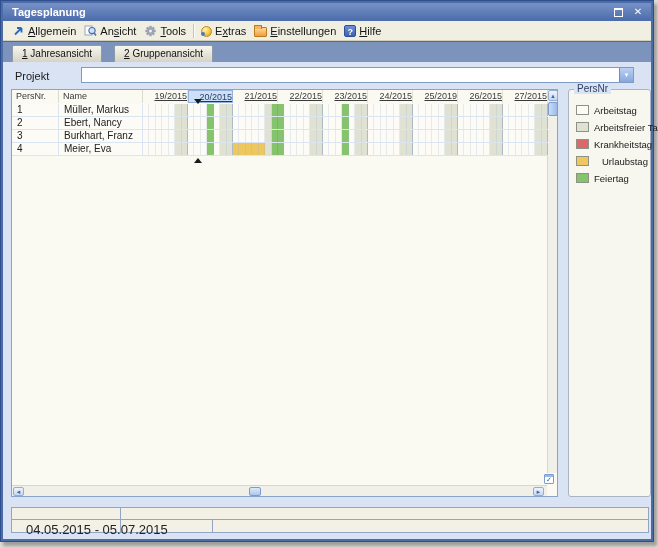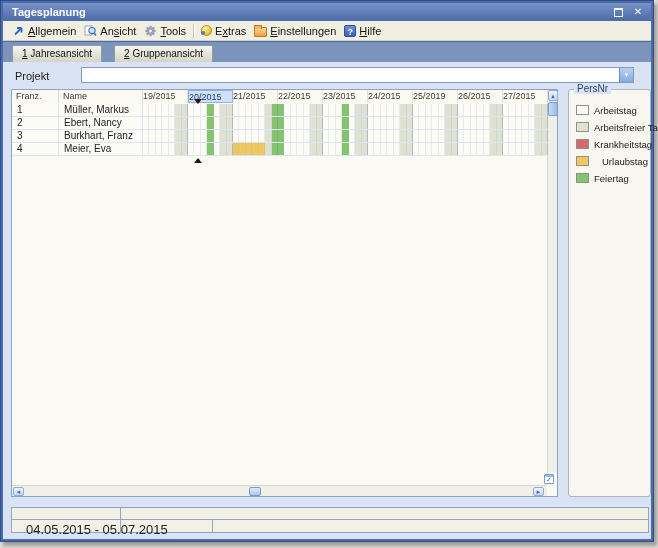--- a/index.html
+++ b/index.html
@@ -25,21 +25,21 @@
   .winbtns{position:absolute;right:6px;top:2px;display:flex;gap:6px;align-items:center;height:14px;}
   .winbtn{width:14px;height:12px;display:flex;align-items:center;justify-content:center;cursor:default;}
   .restore-glyph{width:7px;height:6px;border:1px solid #fff;border-top-width:2px;background:transparent;display:block;}
   .close-glyph{color:#fff;font-size:10px;font-weight:bold;line-height:10px;}
   
   .menubar{
     position:absolute;left:2px;top:20px;right:2px;height:20px;
     background:#f1efe2;border-bottom:1px solid #d2cfbd;
     display:flex;align-items:center;padding-left:7px;box-sizing:border-box;
   }
-  .menuitem{display:flex;align-items:center;gap:3px;font-size:11px;color:#151515;padding:1px 6px 1px 2px;cursor:default;}
+  .menuitem{display:flex;align-items:flex-end;gap:3px;font-size:11px;color:#151515;padding:1px 6px 1px 2px;cursor:default;}
   .msep{width:1px;height:14px;background:#c6c3b0;border-right:1px solid #fcfbf4;margin:0 4px 0 1px;}
   .ic{display:inline-block;vertical-align:middle;}
   .ic-sphere{width:11px;height:11px;border-radius:50%;
     background:radial-gradient(circle at 35% 30%,#fff4b4,#f5c841 55%,#d8a01e);
     border:1px solid #c08a18;box-sizing:border-box;position:relative;}
   .ic-sphere::after{content:"";position:absolute;left:-1px;bottom:0;width:4px;height:4px;border-radius:50%;background:#4a7ac0;}
   .ic-folder{width:13px;height:10px;position:relative;background:linear-gradient(#ffd9a0,#ef9f38);border:1px solid #bd7a1e;border-radius:1px;box-sizing:border-box;margin-top:2px;}
   .ic-folder::before{content:"";position:absolute;left:-1px;top:-3px;width:6px;height:3px;background:#f4b75d;border:1px solid #bd7a1e;border-bottom:none;border-radius:1px 1px 0 0;}
   .ic-help{width:12px;height:12px;border-radius:2px;background:linear-gradient(#6f8fd8,#3c62b0);border:1px solid #2d4f96;color:#fff;font-size:9px;font-weight:bold;text-align:center;line-height:12px;box-sizing:border-box;}
   
@@ -59,21 +59,21 @@
   .project-label{position:absolute;left:12px;top:8px;font-size:11px;color:#1a1a1a;}
   .combo{position:absolute;left:78px;top:5px;width:553px;height:16px;background:#fff;border:1px solid #7f9bc4;box-sizing:border-box;}
   .combo input{position:absolute;left:1px;top:1px;right:13px;height:12px;border:none;outline:none;font-size:10px;padding:0 3px;background:transparent;width:532px;}
   .combo-btn{position:absolute;right:0;top:0;width:13px;height:14px;
     background:linear-gradient(#bcd1f4,#86a7dd);border-left:1px solid #6b8cc4;
     color:#fff;font-size:6px;text-align:center;line-height:14px;cursor:default;}
   
   .gridpanel{position:absolute;left:8px;top:27px;width:547px;height:408px;background:#fbfaf2;border:1px solid #8aa3c8;box-sizing:border-box;}
   .ghdr{position:absolute;left:0;top:0;width:536px;height:14px;border-bottom:1px solid #b7c3d2;font-size:9px;color:#3a3a3a;}
   .hcell{position:absolute;top:0;height:13px;line-height:13px;padding-left:4px;box-sizing:border-box;border-right:1px solid #d9dccc;}
-  .wcell{position:absolute;top:0;height:13px;line-height:13px;text-align:left;box-sizing:border-box;border-right:1px solid #dfe2d4;}
+  .wcell{position:absolute;top:0;height:13px;line-height:13px;text-align:right;box-sizing:border-box;border-right:1px solid #dfe2d4;text-decoration:underline;}
   .wcell.hl{background:#cde0f7;border:1px solid #94b2dd;color:#1d3least;color:#1f3a5f;}
   .grow{position:absolute;left:0;width:536px;height:13px;background:#fcfbf5;border-bottom:1px solid #dbe5f2;box-sizing:border-box;}
   .pcell{position:absolute;left:0;top:0;width:47px;height:12px;line-height:12px;font-size:10px;color:#222;padding-left:5px;box-sizing:border-box;border-right:1px solid #dbe5f2;}
   .ncell{position:absolute;left:47px;top:0;width:84px;height:12px;line-height:12px;font-size:10px;color:#222;padding-left:5px;box-sizing:border-box;border-right:1px solid #dbe5f2;}
   .day{position:absolute;top:0;height:12px;box-shadow:inset -1px 0 0 rgba(150,175,210,.22);}
   .day.wk-end{box-shadow:inset -1px 0 0 rgba(120,145,180,.5);}
   .dot{position:absolute;top:3.5px;width:5px;height:5px;border-radius:50%;
     background:radial-gradient(circle at 35% 30%,#e6e6e6,#8d8d8d 75%);
     border:1px solid #6f6f6f;box-sizing:border-box;}
   .mark-top{position:absolute;width:0;height:0;border-left:4px solid transparent;border-right:4px solid transparent;border-top:5px solid #1a1a1a;}
@@ -190,21 +190,21 @@
         <div class="sbbtn" style="left:0;top:0;width:10px;height:11px;">▲</div>
         <div class="vthumb"></div>
       </div>
       <div class="calbtn" style="left:532px;top:384px;"></div>
       <div class="hsb">
         <div class="sbbtn" style="left:1px;top:1px;width:11px;height:9px;">◄</div>
         <div class="hthumb" style="left:237px;"></div>
         <div class="sbbtn" style="left:521px;top:1px;width:11px;height:9px;">►</div>
       </div>
     <div class="ghdr">
-          <span class="hcell" style="left: 0px; width: 47px;">Franz.</span>
+          <span class="hcell" style="left: 0px; width: 47px;">PersNr.</span>
           <span class="hcell" style="left: 47px; width: 84px;">Name</span>
           <span class="wcell" style="left: 131px; width: 45px;">19/2015</span>
           <span class="wcell hl" style="left: 176px; width: 45px;">20/2015</span>
           <span class="wcell" style="left: 221px; width: 45px;">21/2015</span>
           <span class="wcell" style="left: 266px; width: 45px;">22/2015</span>
           <span class="wcell" style="left: 311px; width: 45px;">23/2015</span>
           <span class="wcell" style="left: 356px; width: 45px;">24/2015</span>
           <span class="wcell" style="left: 401px; width: 45px;">25/2019</span>
           <span class="wcell" style="left: 446px; width: 45px;">26/2015</span>
           <span class="wcell" style="left: 491px; width: 45px;">27/2015</span>

